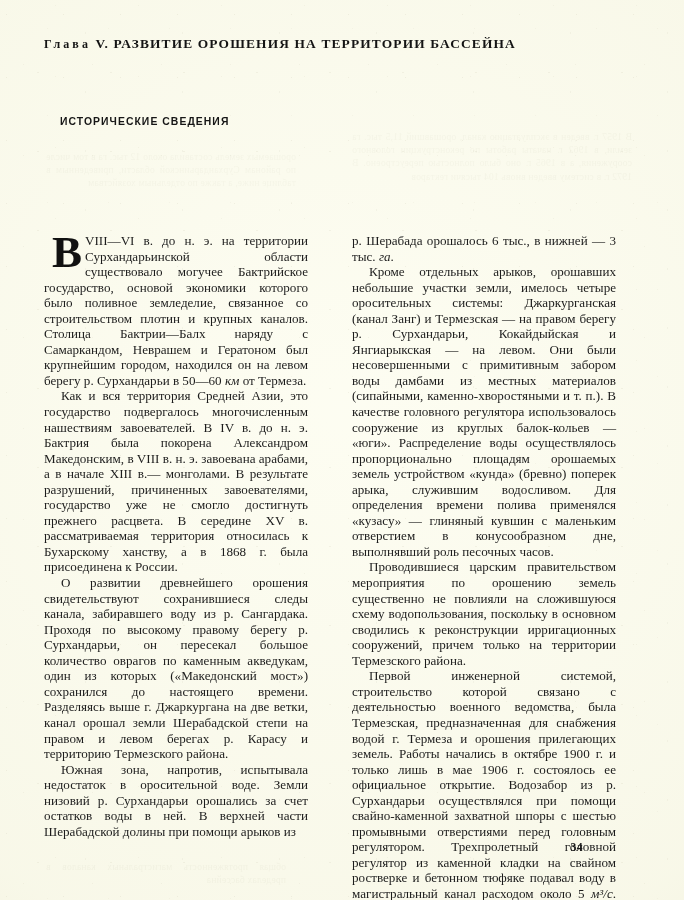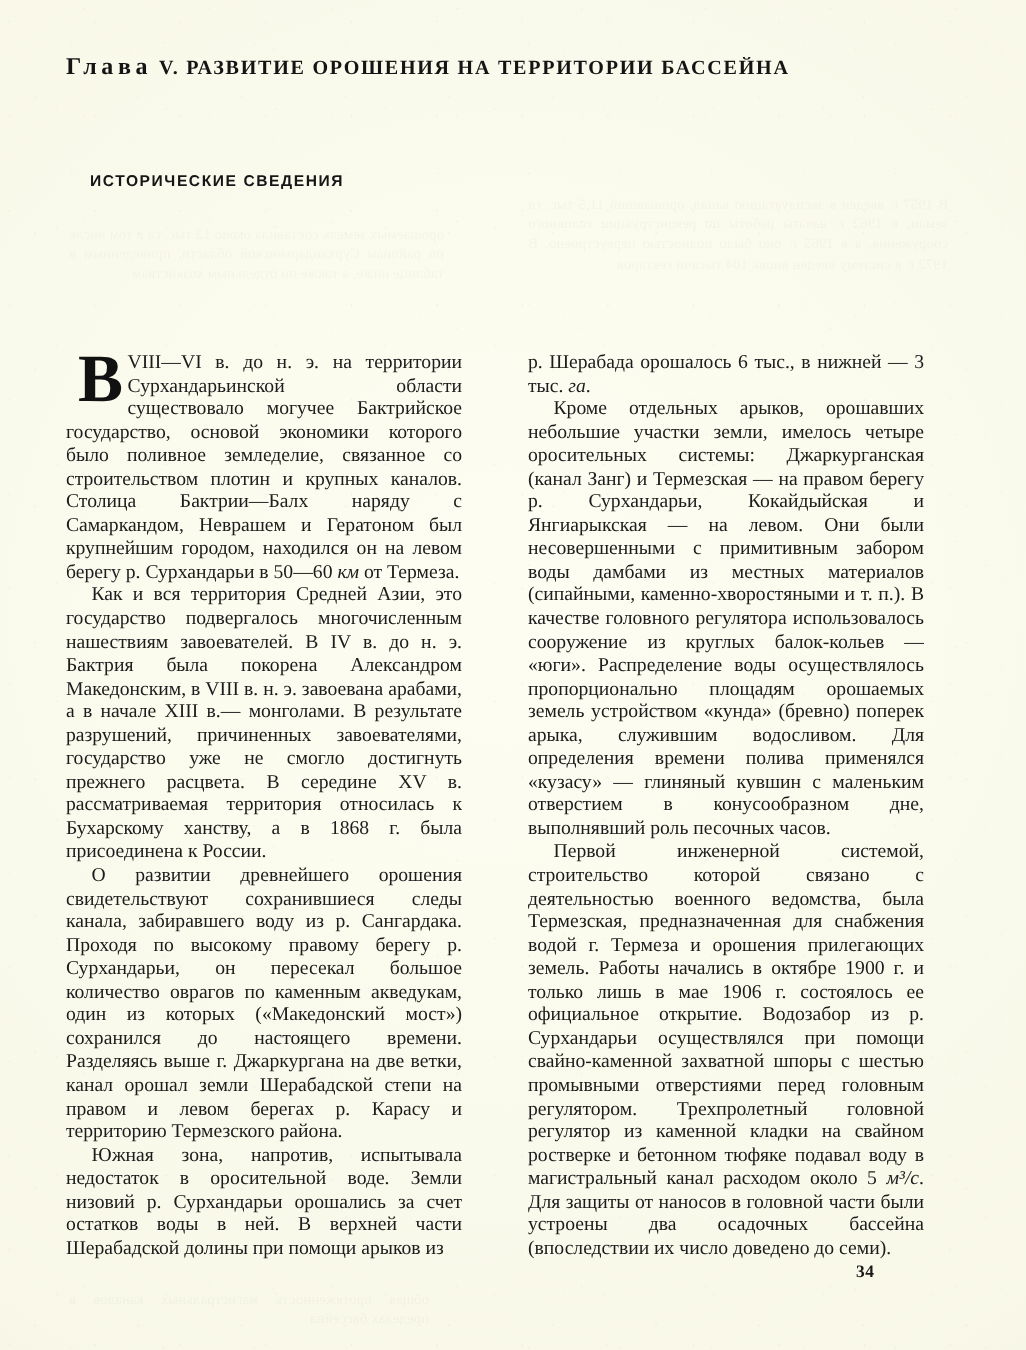--- a/index.html
+++ b/index.html
@@ -51,21 +51,21 @@
     z-index: 4;
     font-family: "Liberation Serif", "DejaVu Serif", serif;
     font-weight: bold;
     font-size: 13.4px;
     letter-spacing: 1.15px;
     color: #141414;
     white-space: nowrap;
   }
   .chapter-title .chap-word {
     letter-spacing: 3.1px;
-    font-size: 16px;
+    font-size: 12px;
     margin-top: 25px;
   }
   .section-head {
     position: absolute;
     left: 44px;
     top: 116px;
     z-index: 4;
     font-family: "Liberation Sans", "DejaVu Sans", sans-serif;
     font-weight: bold;
     font-size: 10.4px;
@@ -175,20 +175,21 @@
         <span>VIII—VI в. до н. э. на территории Сурхандарьинской области существовало могучее Бактрийское государство, основой экономики которого было поливное земледелие, связанное со строительством плотин и крупных каналов. Столица Бактрии—Балх наряду с Самаркандом, Неврашем и Гератоном был крупнейшим городом, находился он на левом берегу р. Сурхандарьи в 50—60 <em class="ital">км</em> от Термеза.</span>
       </p>
       <p>Как и вся территория Средней Азии, это государство подвергалось многочисленным нашествиям завоевателей. В IV в. до н. э. Бактрия была покорена Александром Македонским, в VIII в. н. э. завоевана арабами, а в начале XIII в.— монголами. В результате разрушений, причиненных завоевателями, государство уже не смогло достигнуть прежнего расцвета. В середине XV в. рассматриваемая территория относилась к Бухарскому ханству, а в 1868 г. была присоединена к России.</p>
       <p>О развитии древнейшего орошения свидетельствуют сохранившиеся следы канала, забиравшего воду из р. Сангардака. Проходя по высокому правому берегу р. Сурхандарьи, он пересекал большое количество оврагов по каменным акведукам, один из которых («Македонский мост») сохранился до настоящего времени. Разделяясь выше г. Джаркургана на две ветки, канал орошал земли Шерабадской степи на правом и левом берегах р. Карасу и территорию Термезского района.</p>
       <p>Южная зона, напротив, испытывала недостаток в оросительной воде. Земли низовий р. Сурхандарьи орошались за счет остатков воды в ней. В верхней части Шерабадской долины при помощи арыков из</p>
     </div>
 
     <div class="col right">
       <p class="noindent">р. Шерабада орошалось 6 тыс.,  в нижней — 3 тыс. <em class="ital">га</em>.</p>
       <p>Кроме отдельных арыков, орошавших небольшие участки земли, имелось четыре оросительных системы: Джаркурганская (канал Занг) и Термезская — на правом берегу р. Сурхандарьи, Кокайдыйская и Янгиарыкская — на левом. Они были несовершенными с примитивным забором воды дамбами из местных материалов (сипайными, каменно-хворостяными и т. п.). В качестве головного регулятора использовалось сооружение из круглых балок-кольев — «юги». Распределение воды осуществлялось пропорционально площадям орошаемых земель устройством «кунда» (бревно) поперек арыка, служившим водосливом. Для определения времени полива применялся «кузасу» — глиняный кувшин с маленьким отверстием в конусообразном дне, выполнявший роль песочных часов.</p>
+      <p>Проводившиеся царским правительством мероприятия по орошению земель существенно не повлияли на сложившуюся схему водопользования, поскольку в основном сводились к реконструкции ирригационных сооружений, причем только на территории Термезского района.</p>
       <p>Первой инженерной системой, строительство которой связано с деятельностью военного ведомства, была Термезская, предназначенная для снабжения водой г. Термеза и орошения прилегающих земель. Работы начались в октябре 1900 г. и только лишь в мае 1906 г. состоялось ее официальное открытие. Водозабор из р. Сурхандарьи осуществлялся при помощи свайно-каменной захватной шпоры с шестью промывными отверстиями перед головным регулятором. Трехпролетный головной регулятор из каменной кладки на свайном ростверке и бетонном тюфяке подавал воду в магистральный канал расходом около 5 <em class="ital">м³/с</em>. Для защиты от наносов в головной части были устроены два осадочных бассейна (впоследствии их число доведено до  семи).</p>
     </div>
 
   </div>
 
   <div class="page-number">34</div>
 
   <div class="grain"></div>
 </div>
 

